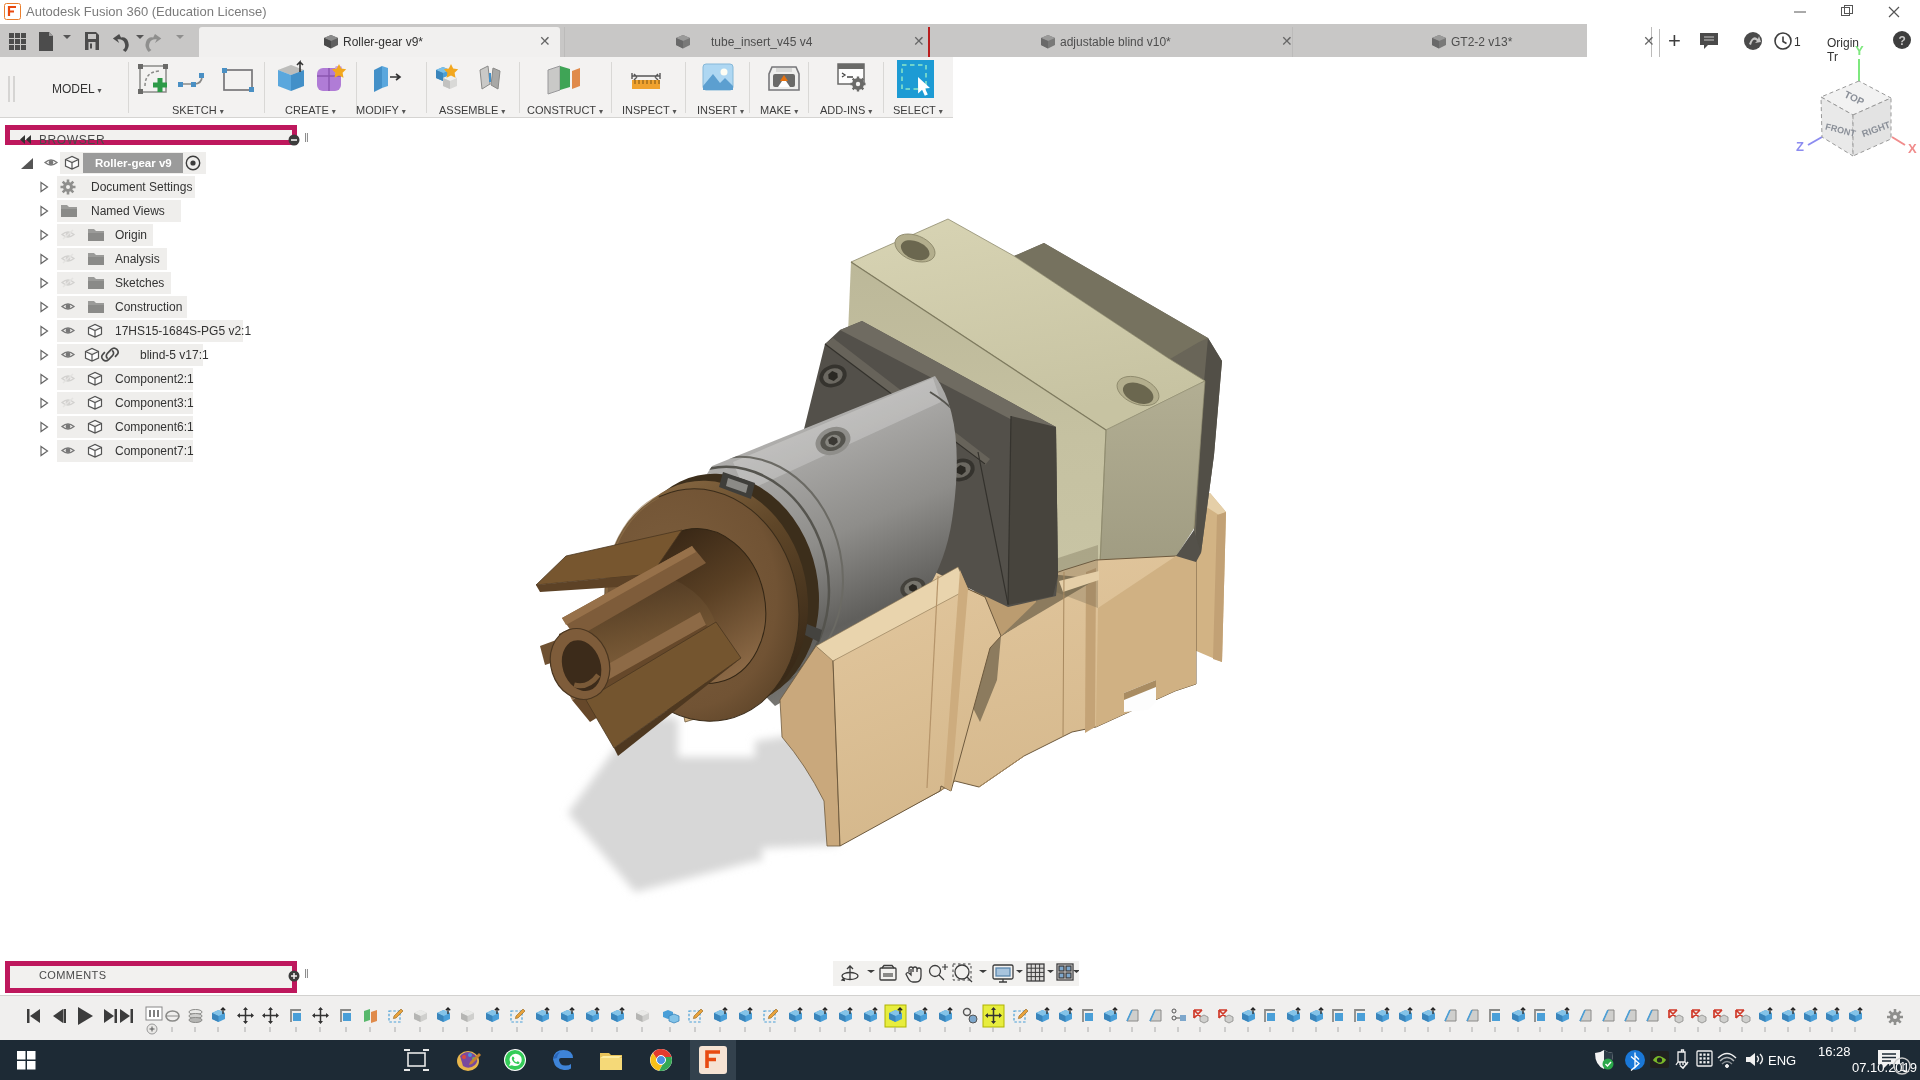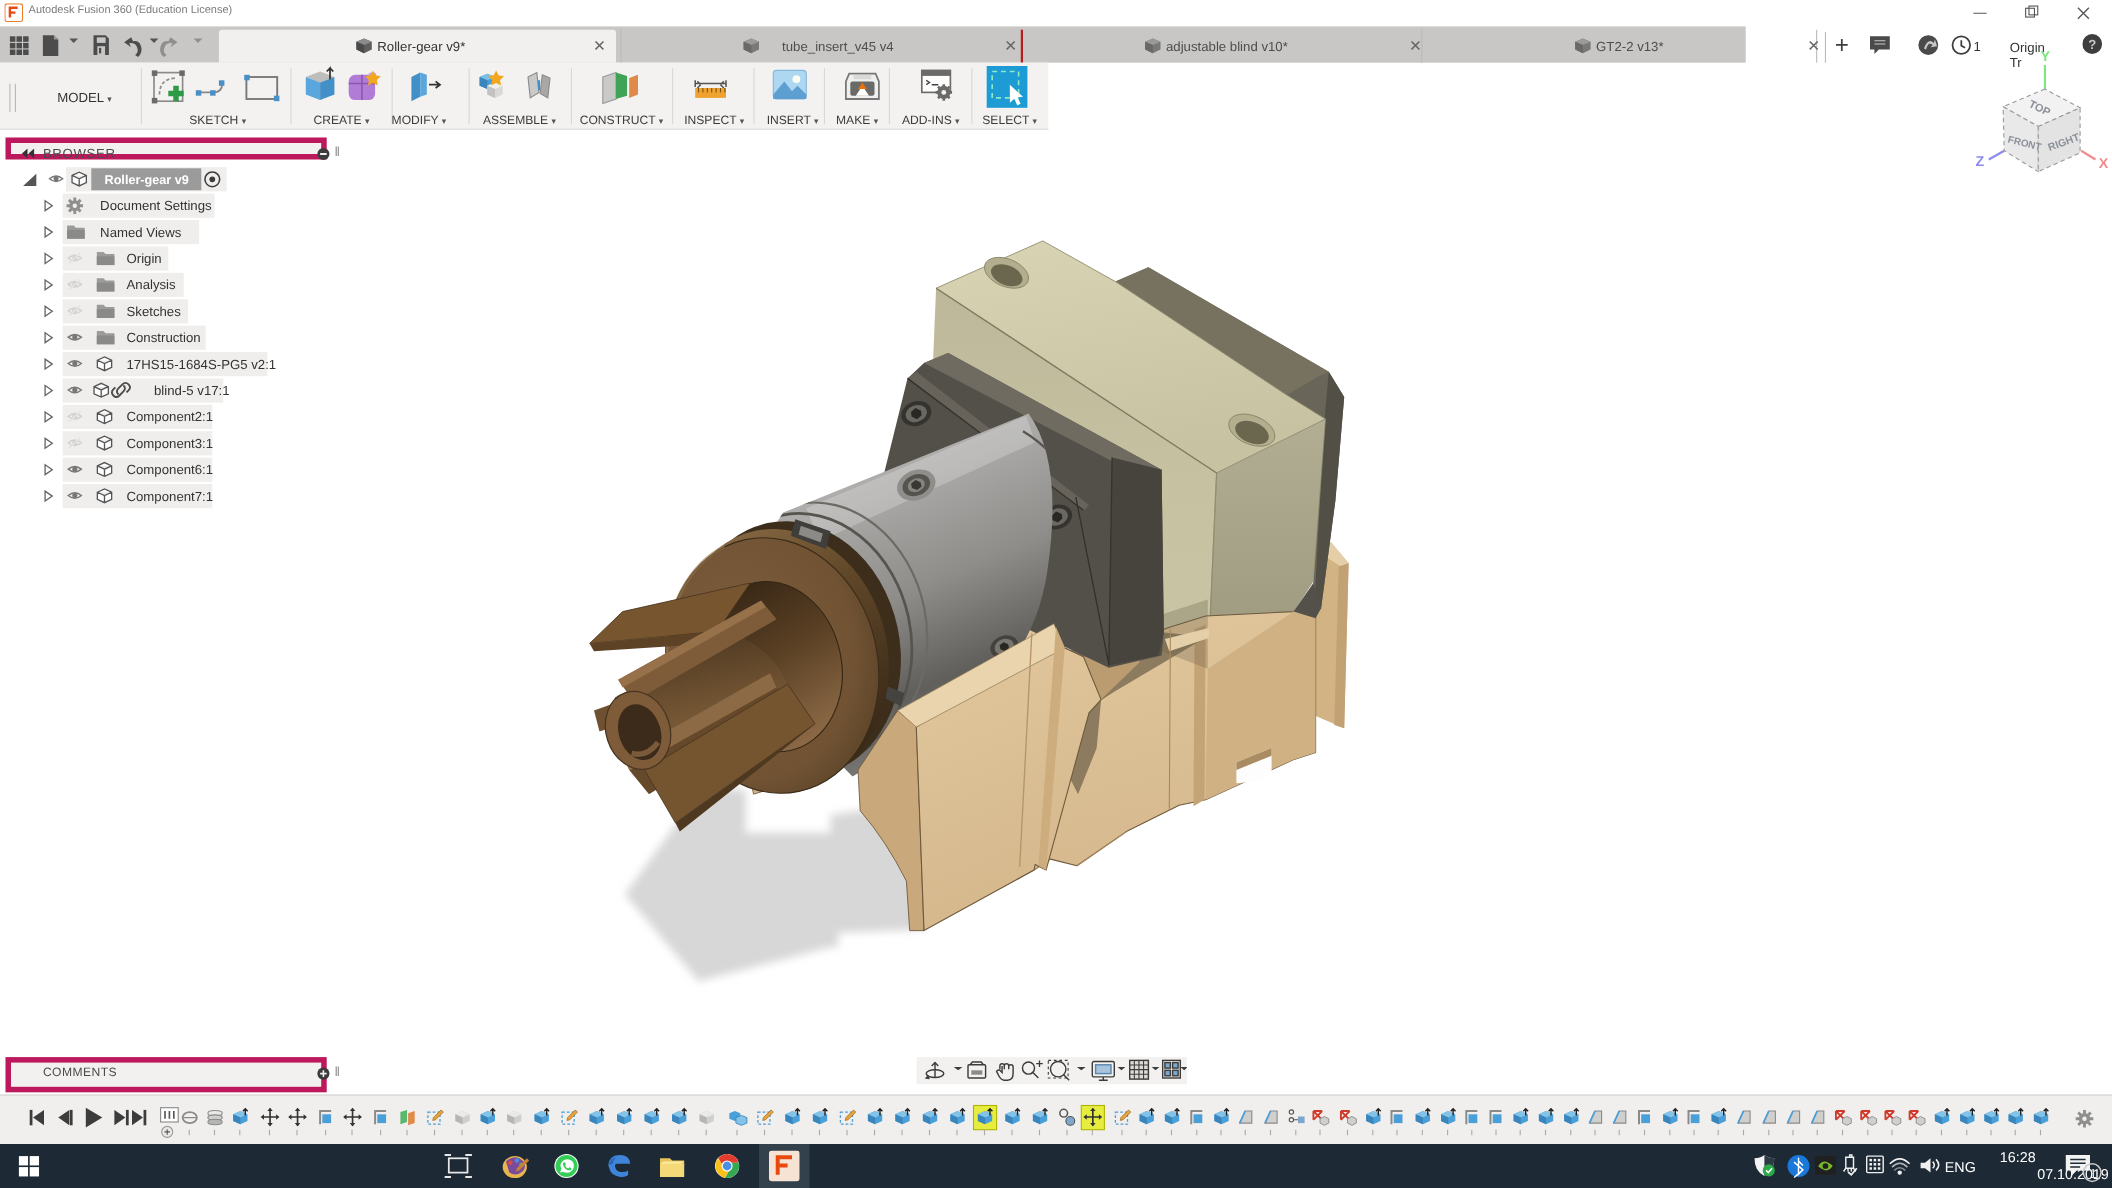--- a/index.html
+++ b/index.html
@@ -1,18 +1,18 @@
 <!DOCTYPE html>
 <html><head><meta charset="utf-8">
 <style>
 *{margin:0;padding:0;box-sizing:border-box}
 html,body{width:1920px;height:1080px;overflow:hidden;font-family:"Liberation Sans",sans-serif;background:#fff}
 .abs{position:absolute}
 #title{left:0;top:0;width:1920px;height:24px;background:#ffffff}
-#title .t{left:26px;top:4px;font-size:10px;color:#7b7b7b}
+#title .t{left:26px;top:4px;font-size:13px;color:#7b7b7b}
 #tabs{left:0;top:24px;width:1587px;height:33px;background:#c8c7c6}
 .tab{top:3px;height:30px;font-size:12px;color:#4e4e4e}
 .tab.on{background:#f1f0ef;border-radius:3px 3px 0 0;color:#333}
 .tabx{color:#666;font-size:14px}
 #toolbar{left:0;top:57px;width:953px;height:61px;background:#f3f2f1;border-bottom:1px solid #d5d4d2}
 .tlab{top:47px;font-size:11px;color:#3c3c3c;white-space:nowrap}
 .tsep{top:5px;width:1px;height:51px;background:#d9d8d6}
 .car{color:#555;font-size:8px}
 #viewport{left:0;top:118px;width:1920px;height:877px;background:#ffffff}
 .panel{background:#f2f1ef;border:5px solid #be185d;font-size:12px;color:#4a4a4a}

